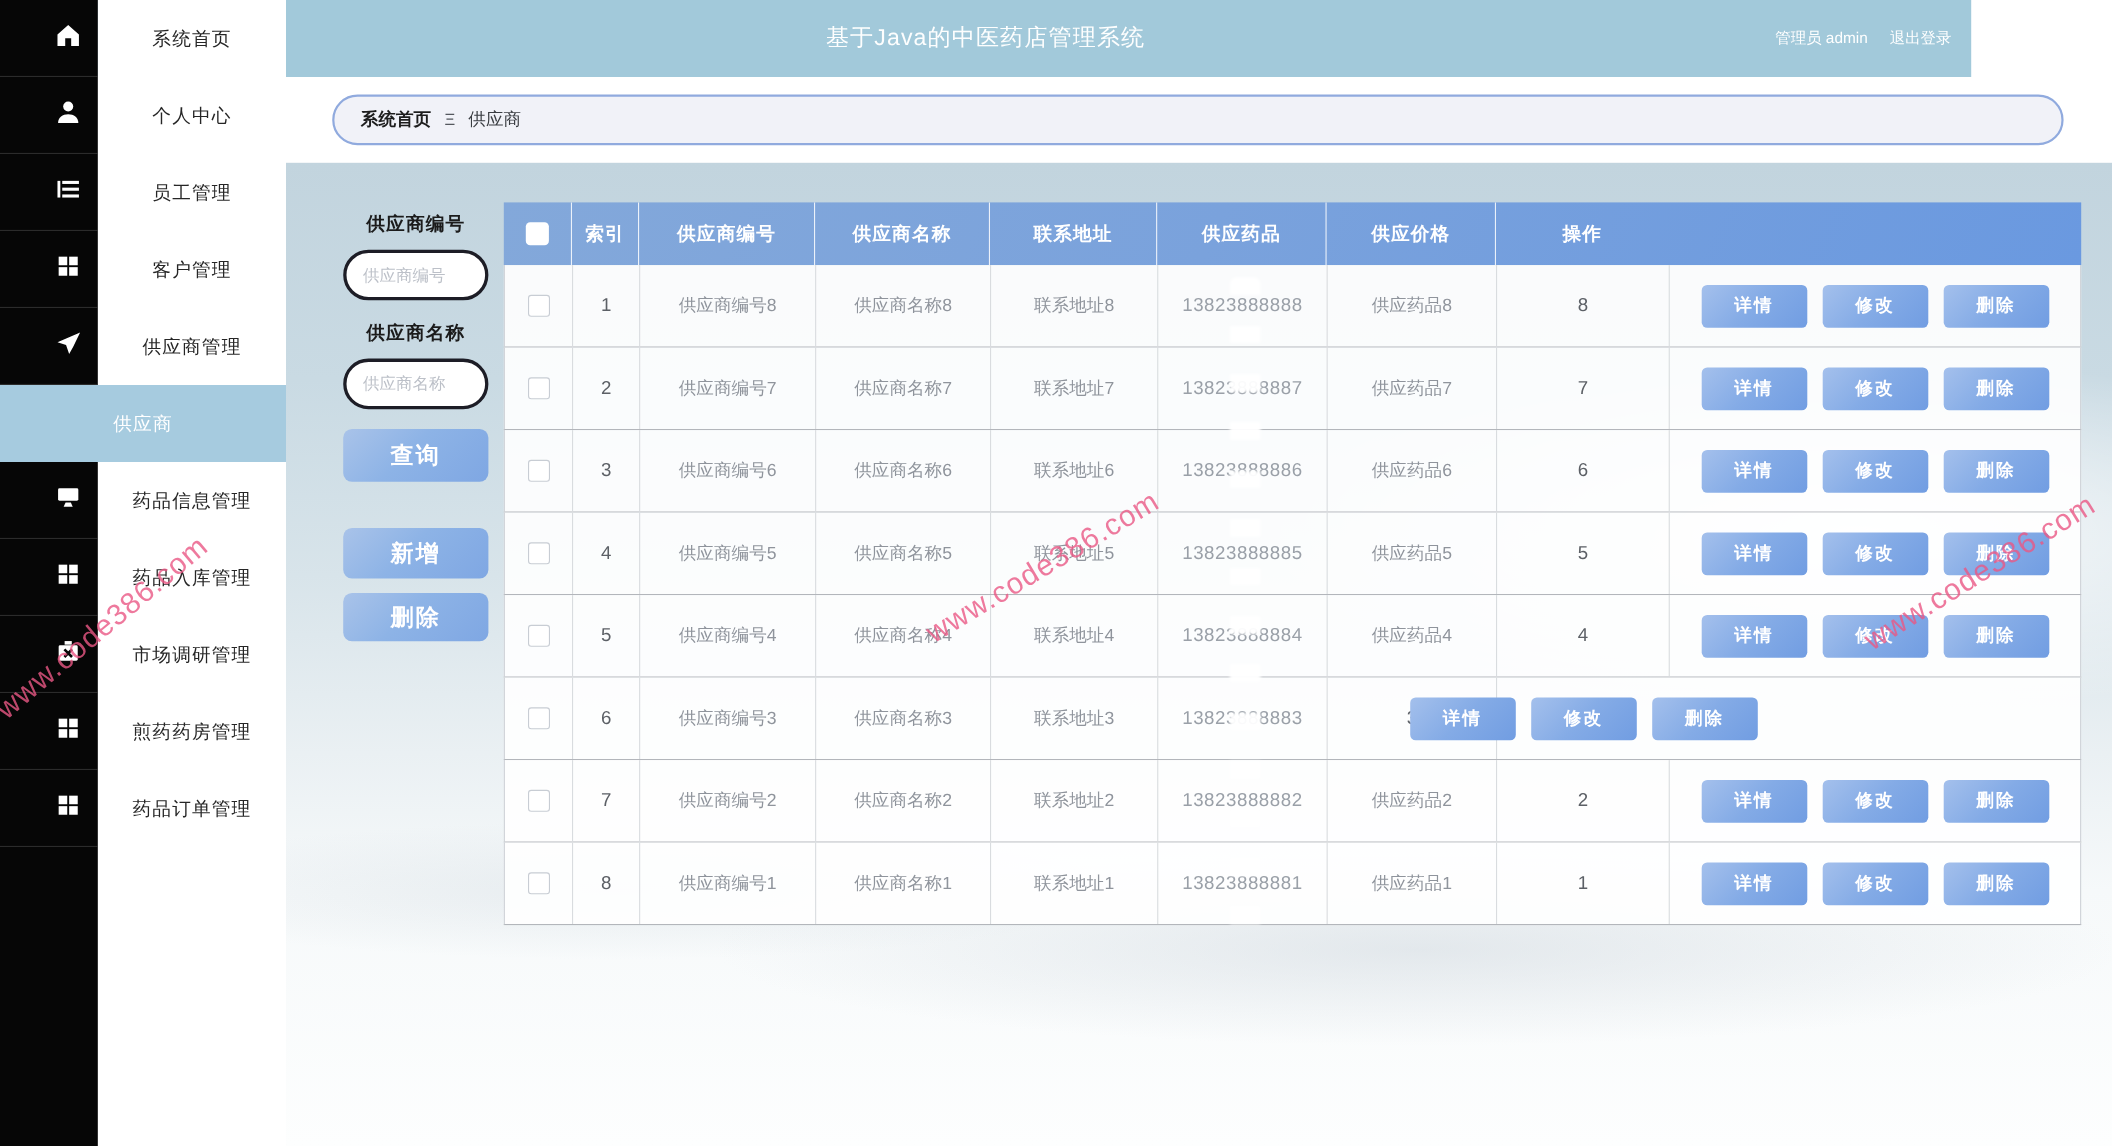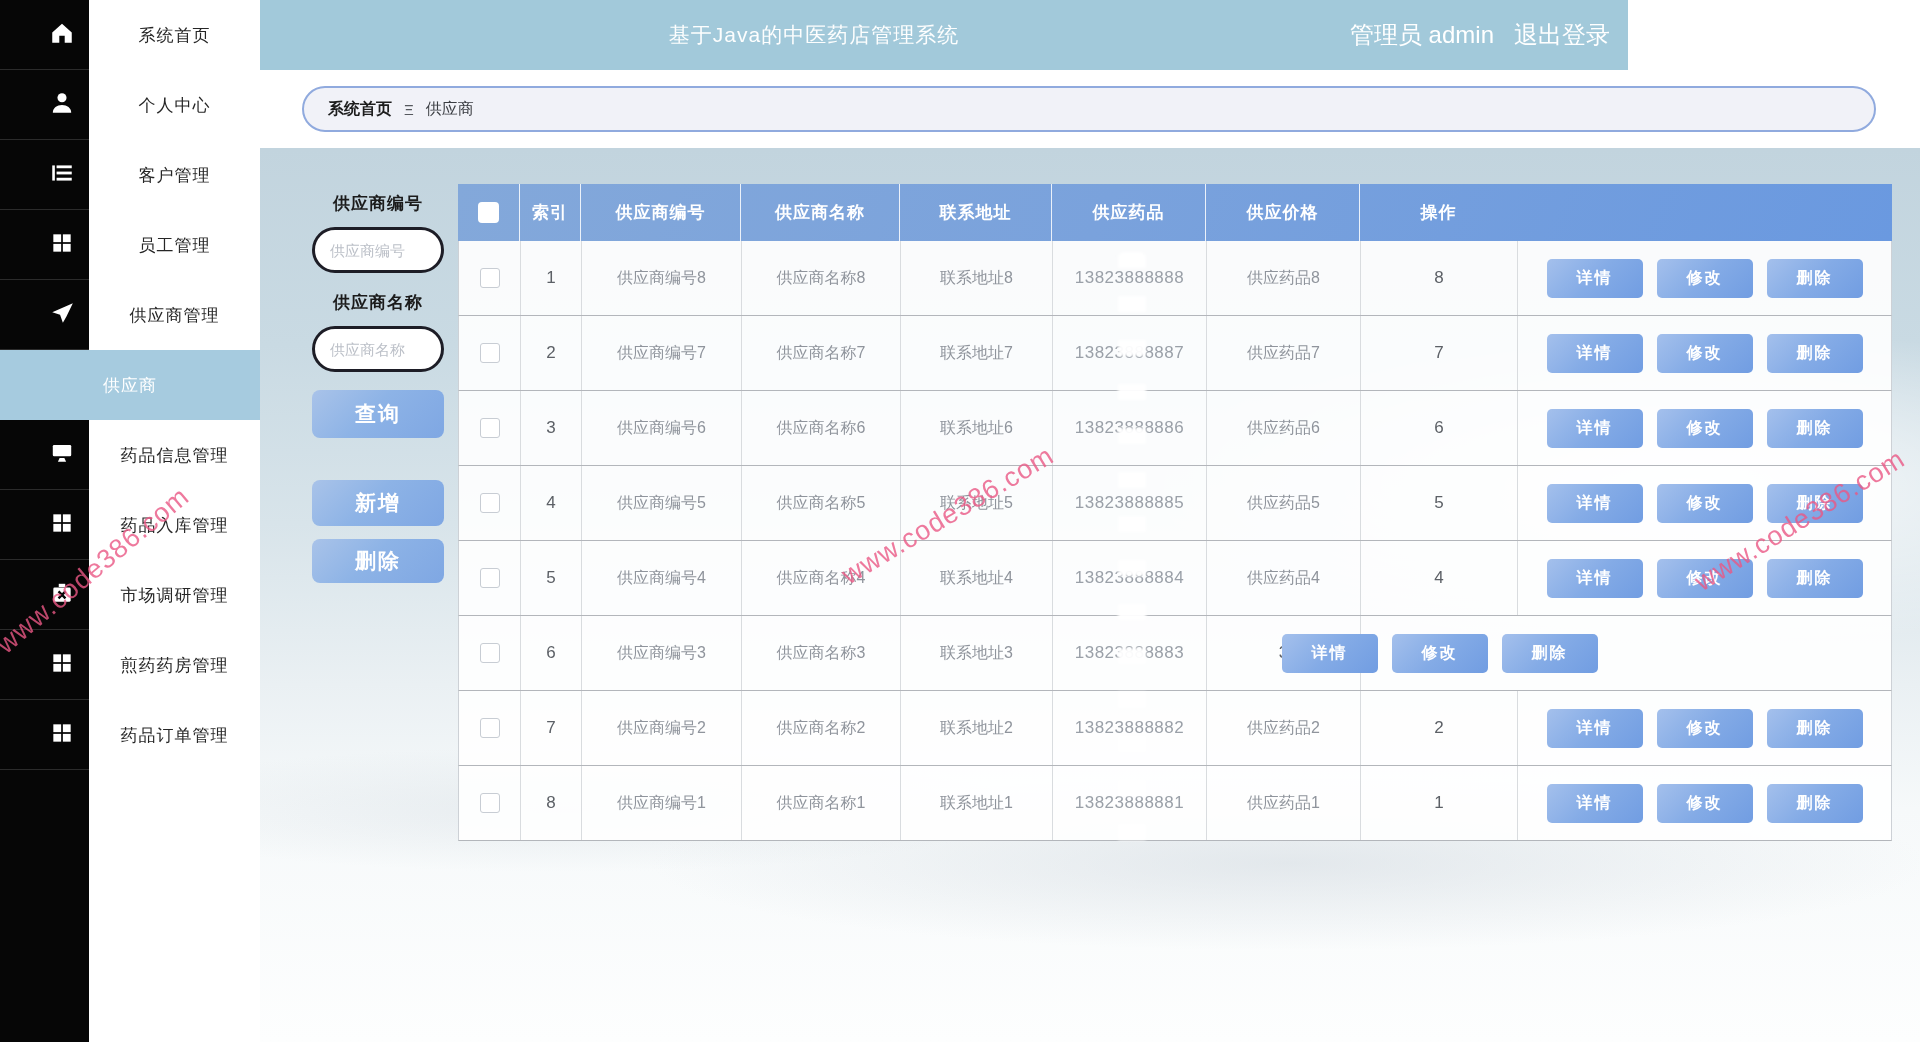--- a/index.html
+++ b/index.html
@@ -1,22 +1,22 @@
 <!DOCTYPE html>
 <html><head>
 <meta charset="utf-8">
 <style>
   * { margin:0; padding:0; box-sizing:border-box; }
   html,body { width:1920px; height:1042px; overflow:hidden; }
   body { font-family:"Liberation Sans","DejaVu Sans",sans-serif; position:relative; background:#fff; }
 
   
-  .topbar { position:absolute; left:0; top:0; width:1628px; height:70px; background:#a2c9da; z-index:1; }
+  .topbar { position:absolute; left:0; top:0; width:1792px; height:70px; background:#a2c9da; z-index:1; }
   .topbar-title { position:absolute; left:0; right:0; top:0; height:70px; line-height:70px; text-align:center; color:#fdfefe; font-size:21px; letter-spacing:1px; }
-  .topbar-right { position:absolute; right:18px; top:0; height:70px; display:flex; align-items:center; gap:20px; color:#fff; font-size:24px; }
+  .topbar-right { position:absolute; right:18px; top:0; height:70px; display:flex; align-items:center; gap:20px; color:#fff; font-size:14px; }
   .topbar-right .lnk { cursor:pointer; }
 
   
   .iconbar { position:absolute; left:0; top:0; width:89px; height:1042px; background:#060606; z-index:2; }
   .icon-cell { height:70px; display:flex; align-items:center; justify-content:flex-end; padding-right:14px; border-bottom:1px solid #2b2b2b; }
   .icon-cell svg { width:26px; height:26px; }
 
   
   .menubar { position:absolute; left:89px; top:0; width:171px; height:1042px; background:#ffffff; z-index:3; }
   .menu-item { height:70px; display:flex; align-items:center; justify-content:center; font-size:17px; color:#262626; letter-spacing:1px; cursor:pointer; }
@@ -156,22 +156,22 @@
           <rect x="12.8" y="4" width="7.2" height="7.2" fill="#fff"></rect>
           <rect x="4" y="12.8" width="7.2" height="7.2" fill="#fff"></rect>
           <rect x="12.8" y="12.8" width="7.2" height="7.2" fill="#fff"></rect>
         </svg></span>
   </div>
 </div>
 
 <div class="menubar">
   <div class="menu-item">系统首页</div>
   <div class="menu-item">个人中心</div>
+  <div class="menu-item">员工管理</div>
   <div class="menu-item">客户管理</div>
-  <div class="menu-item">员工管理</div>
   <div class="menu-item">供应商管理</div>
   <div class="menu-item active">供应商</div>
   <div class="menu-item">药品信息管理</div>
   <div class="menu-item">药品入库管理</div>
   <div class="menu-item">市场调研管理</div>
   <div class="menu-item">煎药药房管理</div>
   <div class="menu-item">药品订单管理</div>
 </div>
 
 <div class="whiteband">

